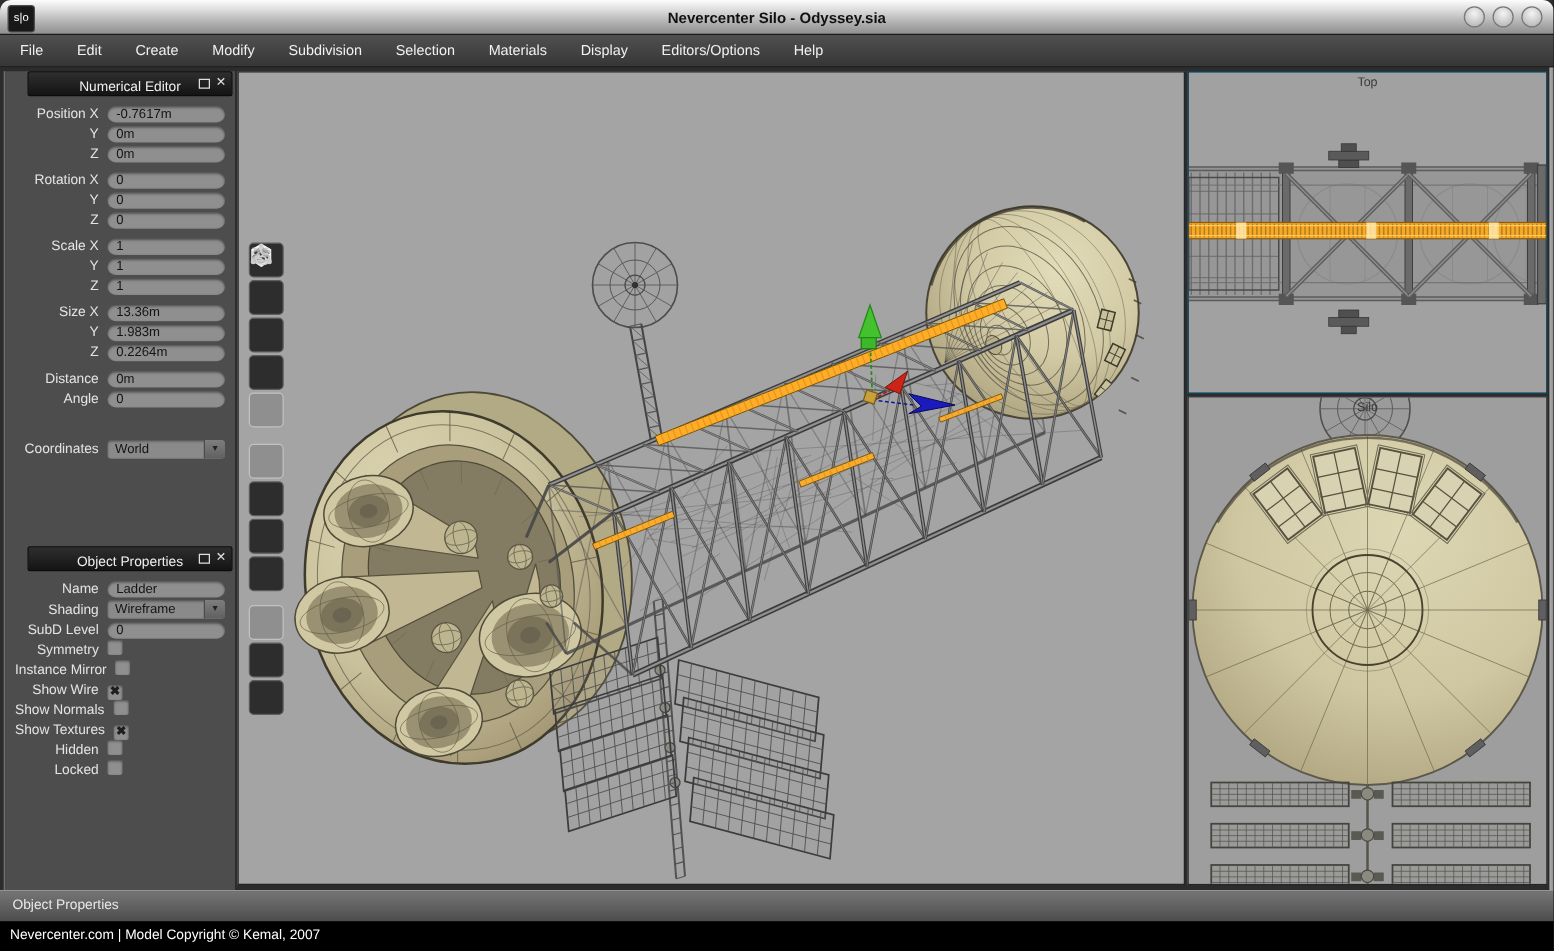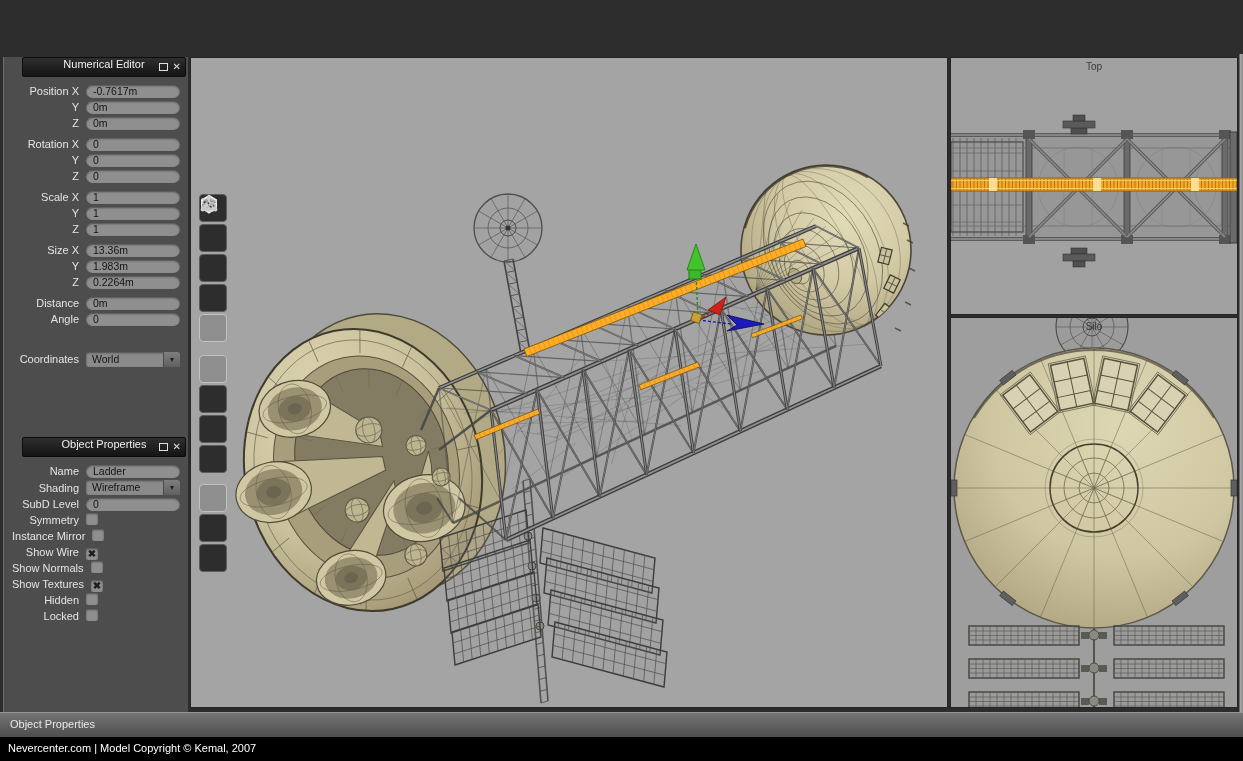--- a/index.html
+++ b/index.html
@@ -33,21 +33,21 @@
   .vp{position:absolute;background:#a4a4a4;border:1px solid #252525;box-sizing:border-box;}
   .vp-persp{left:190px;top:3px;width:758px;height:651px;}
   .vp-top{left:950px;top:3px;width:288px;height:258px;background:#0ea5e9;}
   .vp-right{left:950px;top:263px;width:288px;height:391px;background:#9e9e9e;}
   .vplabel{position:absolute;top:3px;left:0;width:100%;text-align:center;font-size:10px;color:#3a3a3a;z-index:5;}
   .vp svg{position:absolute;left:0;top:0;}
 
   
   .panel{margin:0 2px;}
   .phead{height:18px;background:linear-gradient(#2e2e2e,#141414);border:1px solid #0c0c0c;
-    border-radius:2px;display:flex;align-items:flex-start;color:#efefef;font-size:11px;position:relative;margin-left:16px;}
+    border-radius:2px;display:flex;align-items:flex-end;color:#efefef;font-size:11px;position:relative;margin-left:16px;}
   .phead .ptitle{flex:1;text-align:center;}
   .picons{position:absolute;right:4px;top:0;height:18px;display:flex;align-items:center;gap:5px;}
   .sqicon{width:7px;height:6px;border:1px solid #e0e0e0;display:inline-block;}
   .xicon{color:#e0e0e0;font-size:10px;line-height:10px;}
   .pbody{padding:6px 0 4px 0;}
   .pgroup{margin-bottom:5px;}
   .prow{display:flex;align-items:center;height:16px;padding:0 6px;}
   .prow label{flex:1;text-align:right;padding-right:7px;color:#e4e4e4;font-size:11px;white-space:nowrap;}
   .field{width:94px;height:13px;background:#8f8f8f;border:none;border-radius:7px;
     font-family:"Liberation Sans",sans-serif;font-size:10.5px;color:#141414;padding:0 7px;
@@ -75,21 +75,42 @@
     background:linear-gradient(#757575,#4d4d4d);border-top:1px solid #969696;box-sizing:border-box;
     color:#e9e9e9;font-size:11px;line-height:23px;padding-left:10px;}
   .footer{position:absolute;left:0;right:0;top:737px;height:24px;background:#000;
     color:#fff;font-size:11px;line-height:23px;padding-left:8px;}
 </style>
 </head>
 <body>
 
 <div class="window">
 
-
+  <div class="titlebar">
+    <div class="logo">s|o</div>
+    <div class="wtitle">Nevercenter Silo - Odyssey.sia</div>
+    <div class="wbtns">
+      <div class="wbtn"></div>
+      <div class="wbtn"></div>
+      <div class="wbtn"></div>
+    </div>
+  </div>
+
+  <div class="menubar">
+    <span class="menuitem">File</span>
+    <span class="menuitem">Edit</span>
+    <span class="menuitem">Create</span>
+    <span class="menuitem">Modify</span>
+    <span class="menuitem">Subdivision</span>
+    <span class="menuitem">Selection</span>
+    <span class="menuitem">Materials</span>
+    <span class="menuitem">Display</span>
+    <span class="menuitem">Editors/Options</span>
+    <span class="menuitem">Help</span>
+  </div>
 
   <div class="content">
 
     <div class="leftcol">
 
       <div class="panel">
         <div class="phead">
           <span class="ptitle">Numerical Editor</span>
           <span class="picons">
             <span class="sqicon"></span>

